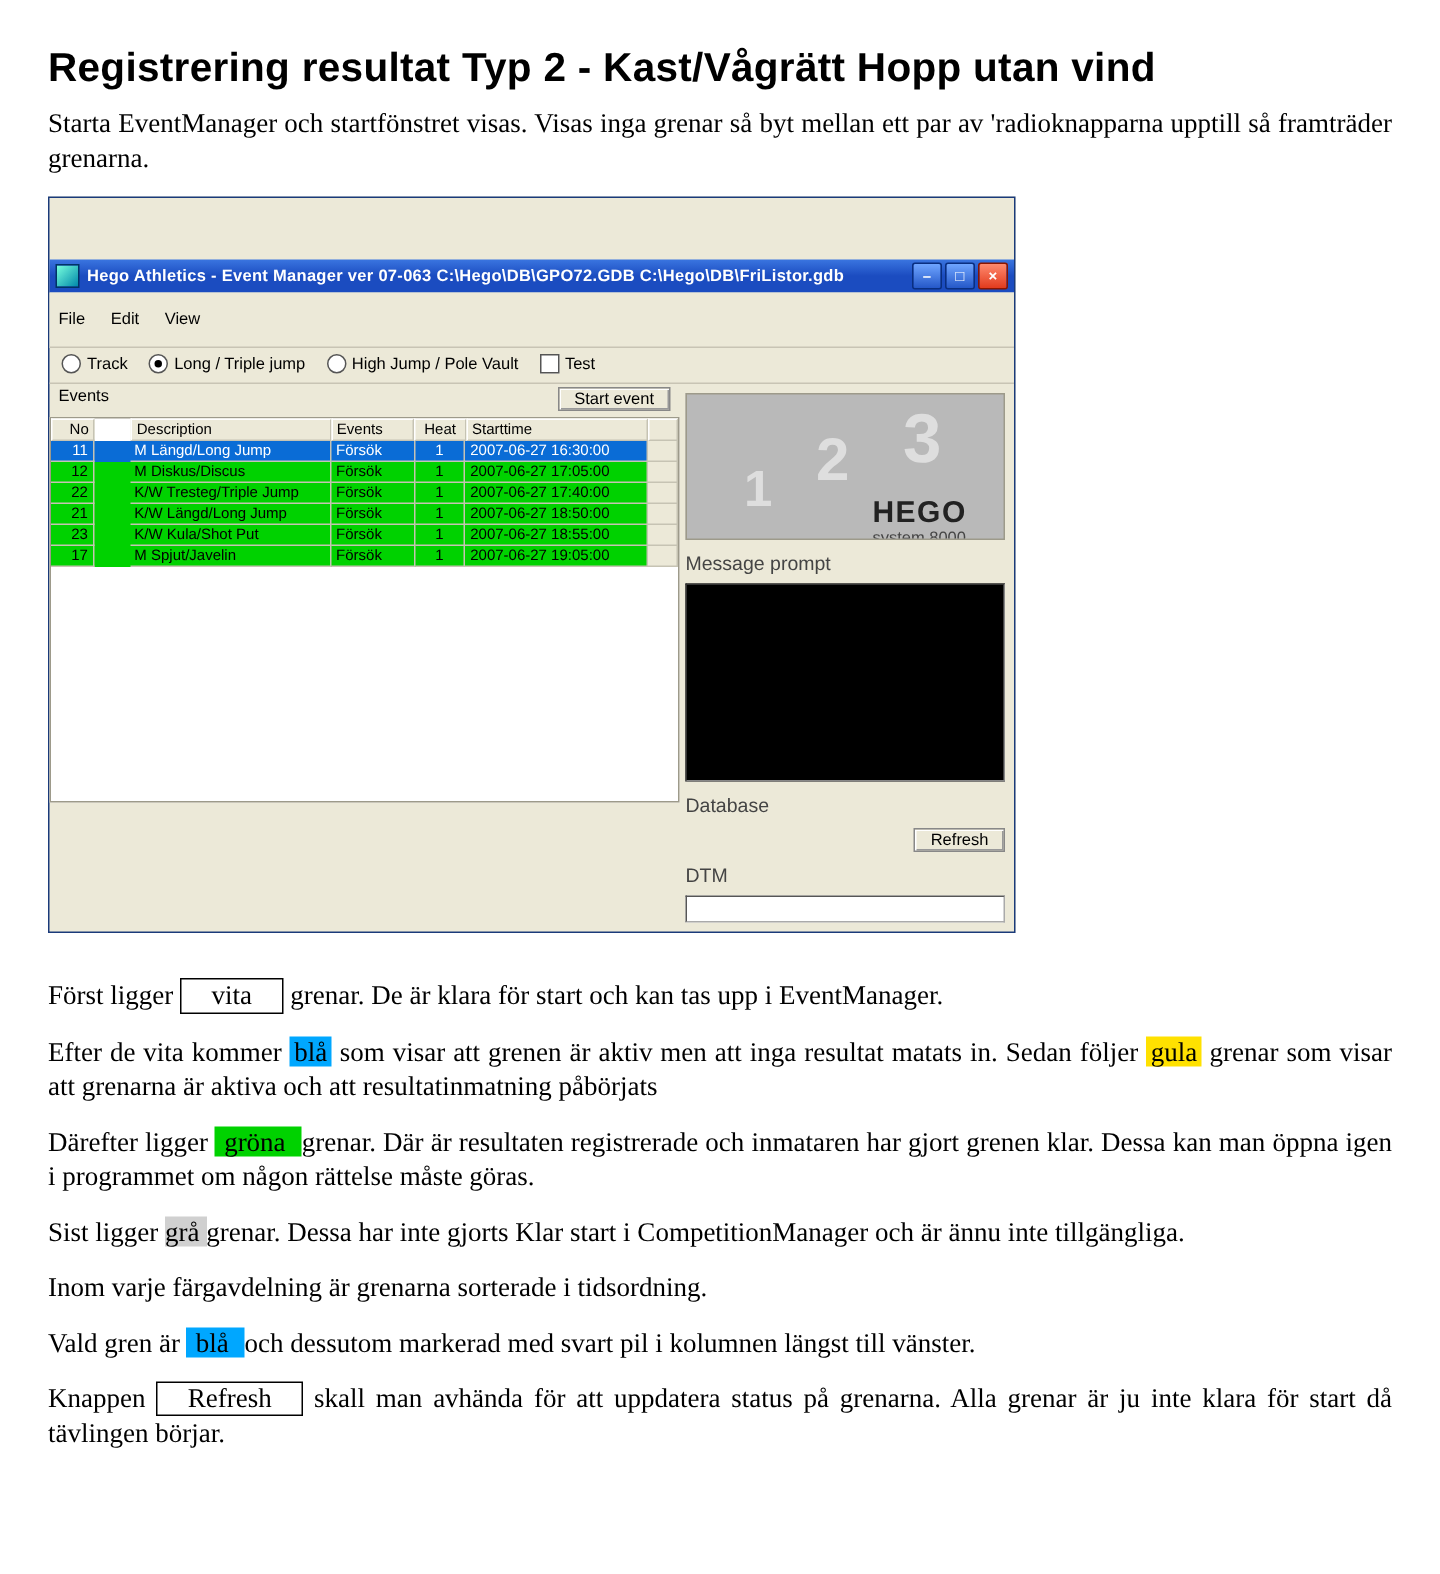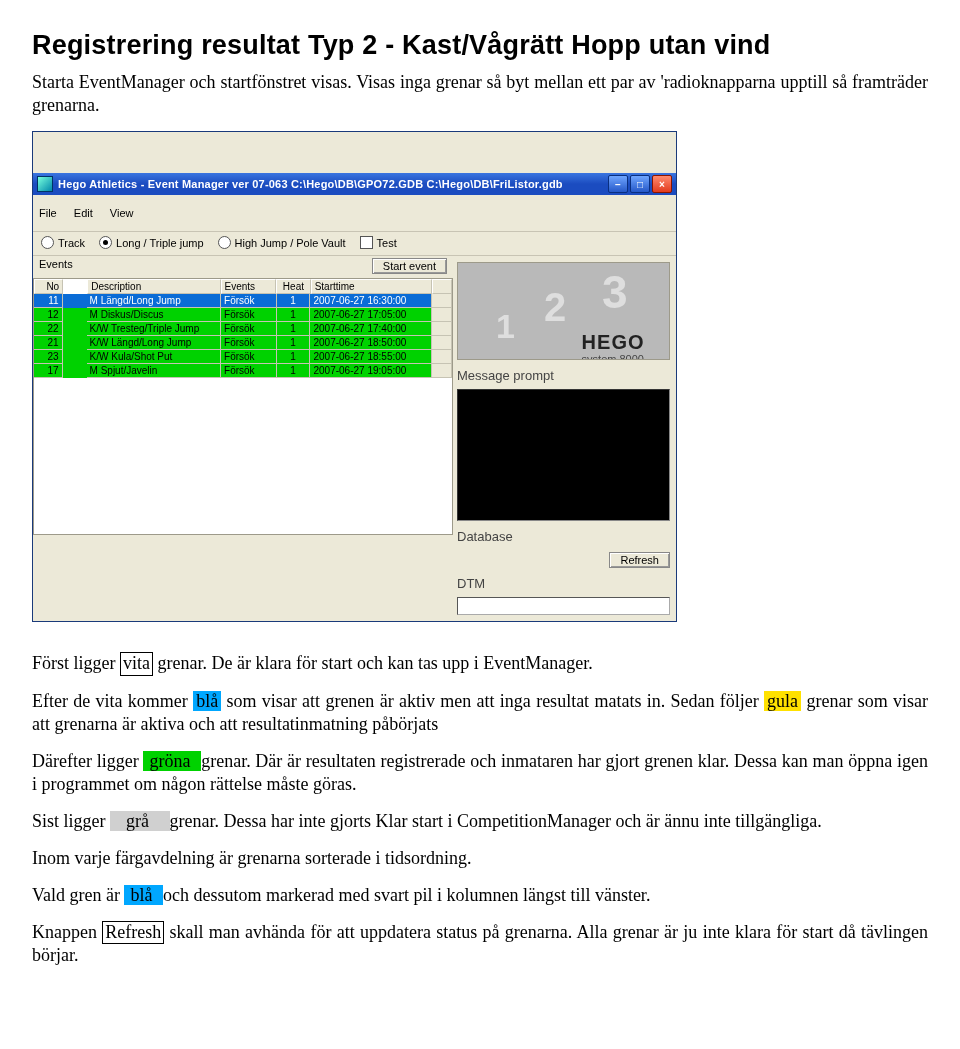--- a/index.html
+++ b/index.html
@@ -19,27 +19,27 @@
   }
   p {
     margin: 0 0 14px 0;
     line-height: 1.28;
     text-align: justify;
     text-justify: inter-word;
   }
   .box {
     display:inline-block;
     border:1px solid #000;
-    padding:0 2px;
+    padding:0 20px;
     line-height:1.2;
   }
   .hl-blue { background:#00a7ff; padding:0 3px;}
   .hl-yellow { background:#ffe100; padding:0 3px;}
   .hl-green { background:#00d200; padding:0 6px;}
-  .hl-grey  { background:#d0d0d0; padding:0 16px;}
+  .hl-grey  { background:#d0d0d0; padding:0 0;}
   .hl-blue2 { background:#00a7ff; padding:0 6px;}
 
   
   .win {
     width: 643px;
     border: 1px solid #1a3a7a;
     background: #ece9d8;
     font-family: Tahoma, Arial, sans-serif;
     font-size: 11px;
     color:#000;

